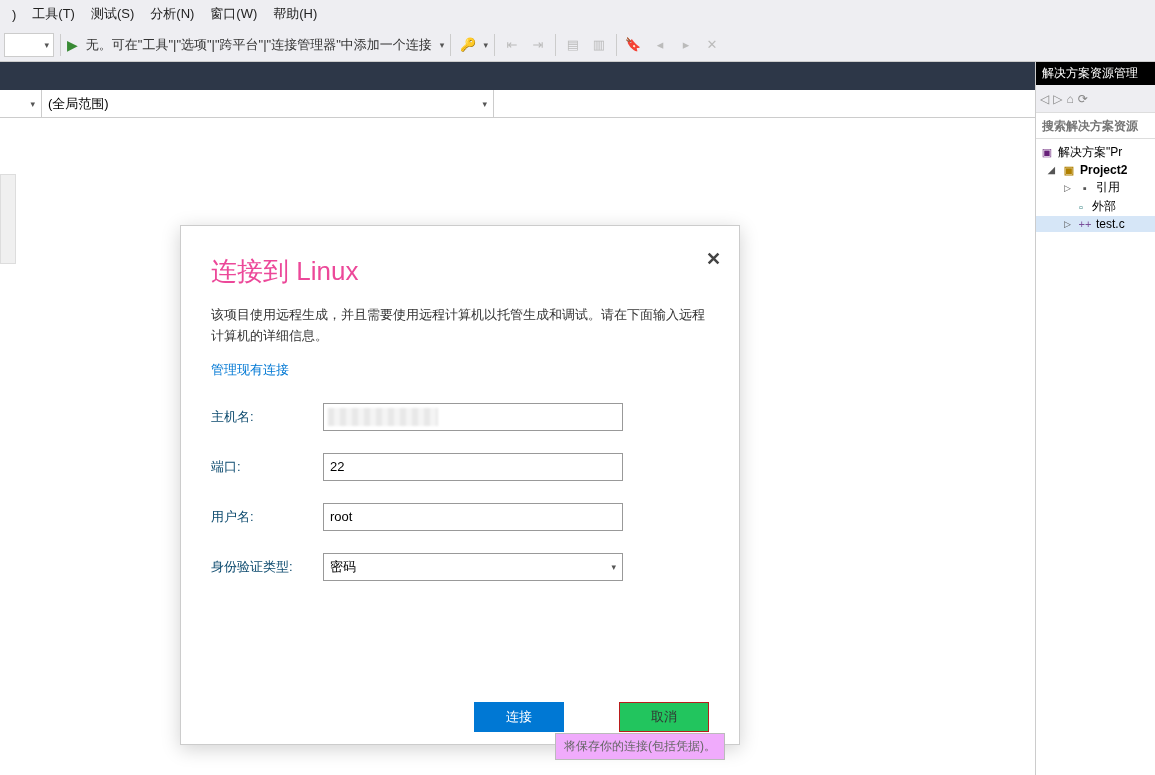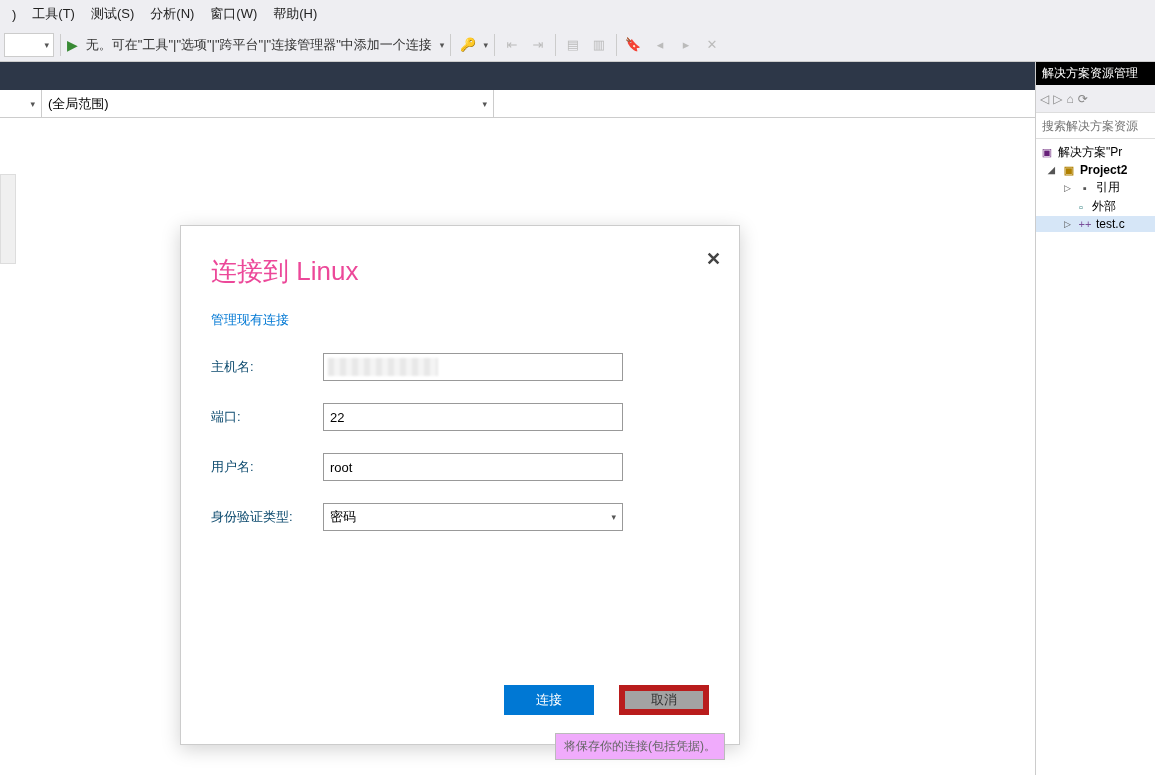--- a/index.html
+++ b/index.html
@@ -126,20 +126,21 @@
       display:flex; align-items:center; gap:4px;
       padding:0 4px;
       border-bottom:1px solid #ddd;
     }
     .rightpanel .rp-toolbar span { color:#888; font-size:12px;}
     .rightpanel .rp-search {
       width:100%; height:26px;
       border:none; border-bottom:1px solid #ddd;
       padding:2px 6px; font-size:12px; color:#888;
       background:#fff;
+      font-weight:bold;
     }
     .rightpanel .tree { padding:4px 0; font-size:12px; }
     .rightpanel .tree-row {
       display:flex; align-items:center; gap:4px;
       padding:1px 4px; white-space:nowrap; overflow:hidden;
     }
     .rightpanel .tree-row.selected { background:#d6e6f7;}
     .rightpanel .tree-row.bold { font-weight:bold;}
     .rightpanel .exp { width:10px; font-size:9px; color:#555;}
     .rightpanel .ic { width:14px; height:14px; display:inline-flex;align-items:center;justify-content:center; font-size:11px;}
@@ -197,30 +198,30 @@
       width:300px; height:28px; border:1px solid #999;
       background:#fff; display:flex; align-items:center;
       padding:0 4px;
     }
     .dialog .host-blur .blur {
       width:110px; height:18px;
       background: repeating-linear-gradient(90deg,#e8e8e8 0 6px,#f4f4f4 6px 12px);
       filter:blur(1px);
     }
     .dialog .buttons {
-      position:absolute; bottom:29px; right:30px;
-      display:flex; gap:25px;
+      position:absolute; bottom:12px; right:30px;
+      display:flex; gap:14px;
     }
     .dialog .btn {
       width:90px; height:30px; font-size:13px;
       display:flex; align-items:center; justify-content:center;
       cursor:pointer;
     }
     .dialog .btn.primary { background:#0078d4; color:#fff;}
-    .dialog .btn.secondary { background:#a3a3a3; color:#333; border:6px solid #b91c1c;}
+    .dialog .btn.secondary { background:#22c55e; color:#333; border:1px solid #b91c1c;margin-left:41px;}
     
     .tooltip {
       position:absolute;
       left:555px; top:733px;
       background:#f0abfc; border:1px solid #bbb;
       padding:4px 8px; font-size:12px; color:#666;
     }
   </style>
 </head>
 <body>
@@ -313,20 +314,21 @@
       <span class="exp">▷</span>
       <span class="ic ic-cpp">++</span>
       <span>test.c</span>
     </div>
   </div>
 </div>
 
 <div class="dialog">
   <span class="close">✕</span>
   <h1>连接到 Linux</h1>
+  <p class="desc">该项目使用远程生成，并且需要使用远程计算机以托管生成和调试。请在下面输入远程计算机的详细信息。</p>
   <span class="link">管理现有连接</span>
 
   <div class="form-row">
     <label>主机名:</label>
     <div class="field">
       <div class="host-blur">
           <div class="blur"></div>
         </div>
     </div>
   </div>

